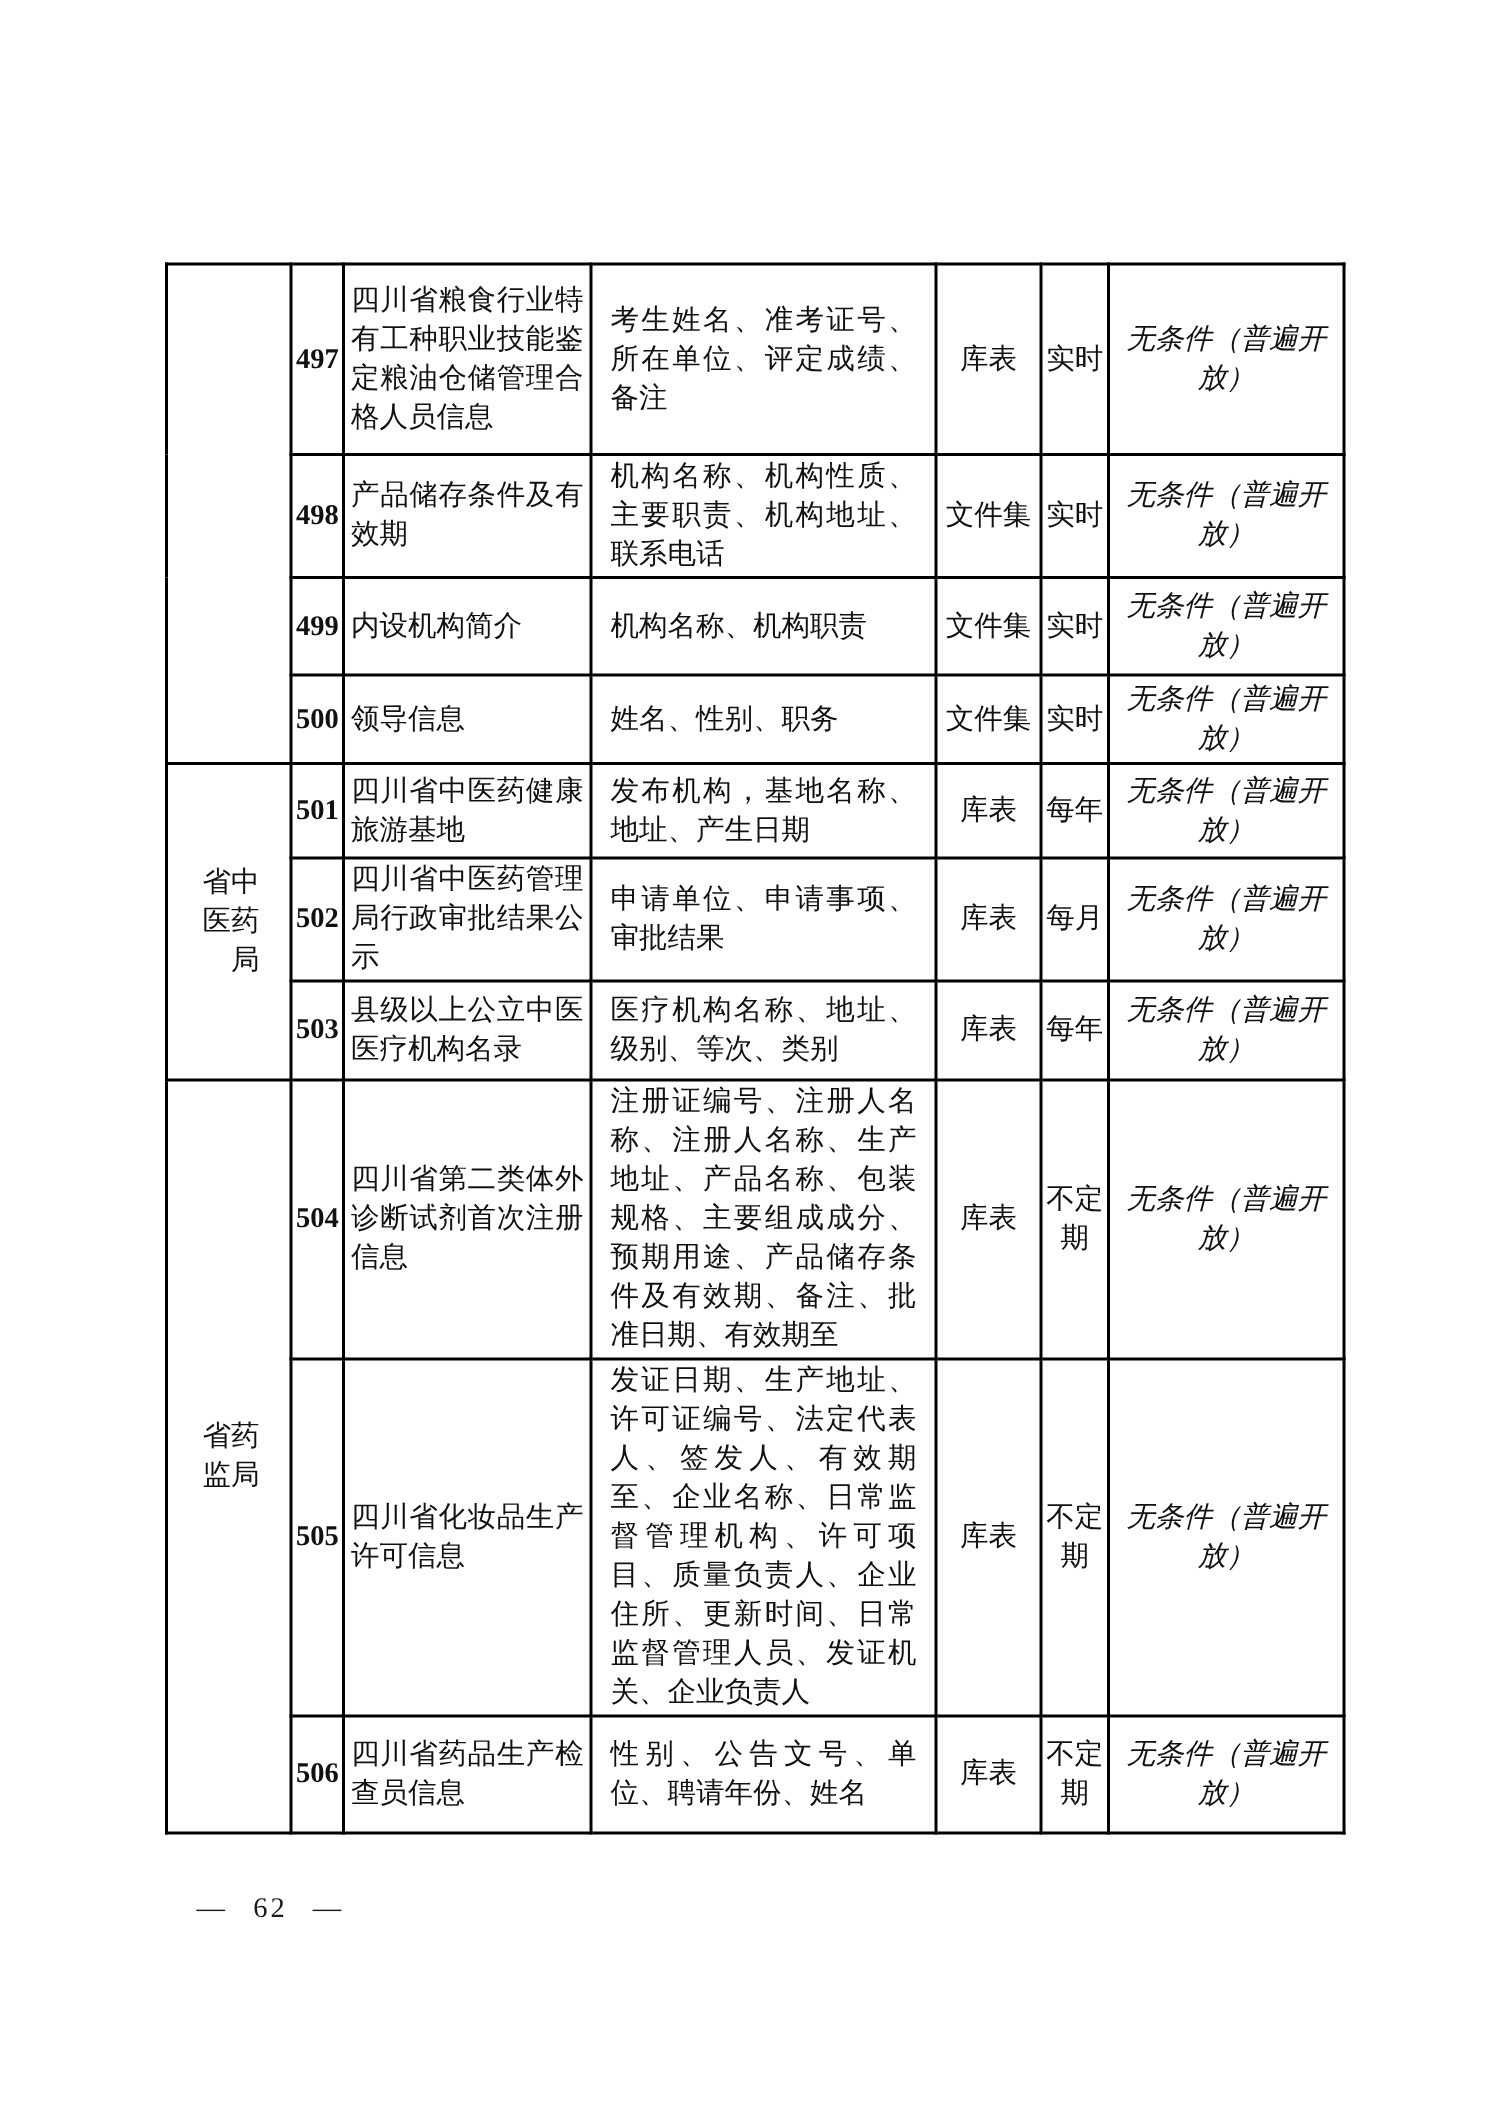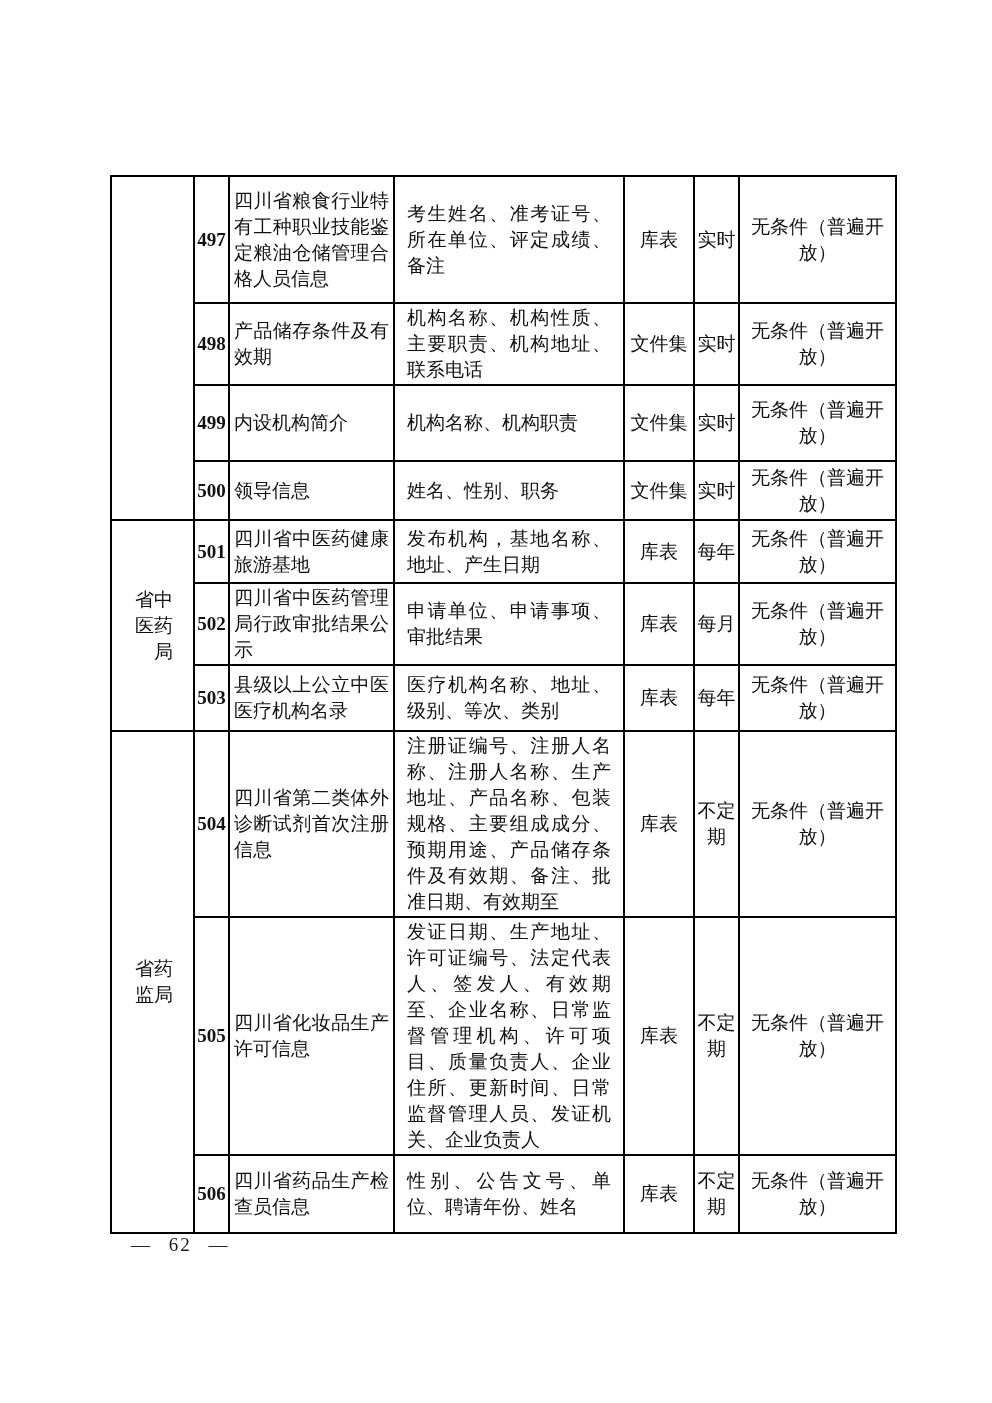--- a/index.html
+++ b/index.html
@@ -57,25 +57,26 @@
     text-align: center;
     padding: 0 2px;
   }
   td.freq {
     text-align: center;
     padding: 0;
   }
   td.cond {
     text-align: center;
     padding: 1px 2px;
+    font-style: italic;
   }
   .page-number {
     position: absolute;
     left: 131px;
-    top: 1234px;
+    top: 1262px;
     font-size: 19px;
     letter-spacing: 2px;
     word-spacing: 10px;
     color: #1a1a1a;
   }
 </style>
 </head>
 <body>
 
 <div class="page">
@@ -101,21 +102,21 @@
         <td class="cond">无条件（普遍开放）</td>
       </tr>
       <tr style="height:80px">
         <td class="no">498</td>
         <td class="name">产品储存条件及有效期</td>
         <td class="fields">机构名称、机构性质、主要职责、机构地址、联系电话</td>
         <td class="fmt">文件集</td>
         <td class="freq">实时</td>
         <td class="cond">无条件（普遍开放）</td>
       </tr>
-      <tr style="height:76px">
+      <tr style="height:65px">
         <td class="no">499</td>
         <td class="name">内设机构简介</td>
         <td class="fields">机构名称、机构职责</td>
         <td class="fmt">文件集</td>
         <td class="freq">实时</td>
         <td class="cond">无条件（普遍开放）</td>
       </tr>
       <tr style="height:59px">
         <td class="no">500</td>
         <td class="name">领导信息</td>

